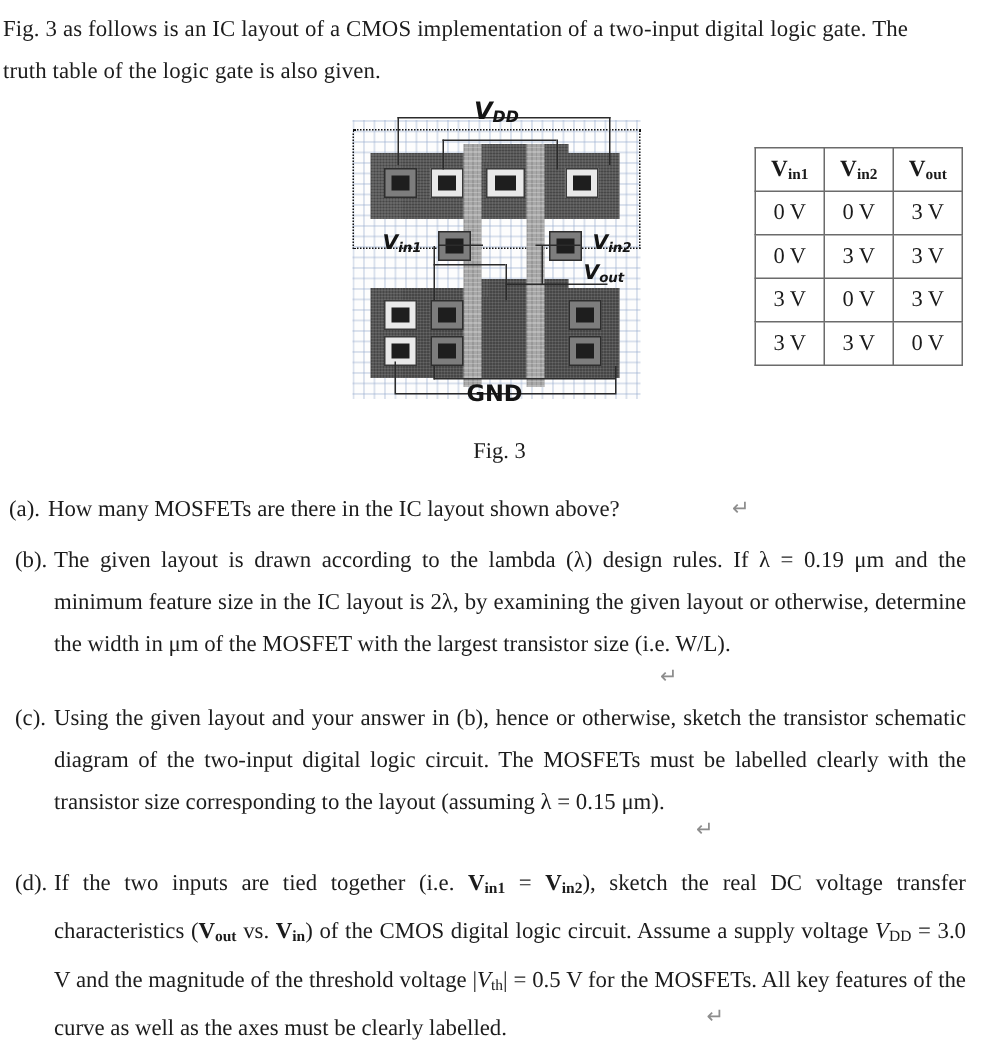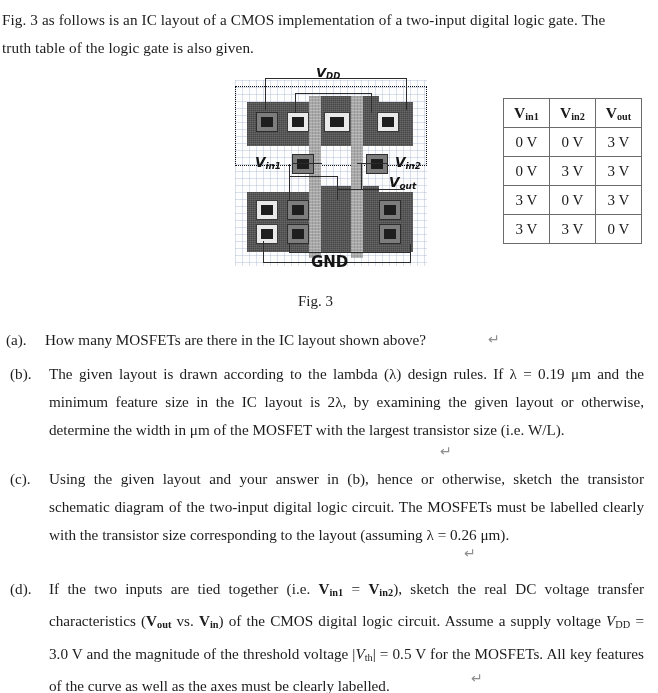--- a/index.html
+++ b/index.html
@@ -41,21 +41,21 @@
   }
   .qlabel {
     position: absolute;
     left: 0;
     top: 0;
     width: 34px;
     font-size: 15.2px;
     line-height: 28px;
   }
   .qtext {
-    margin-left: 39px;
+    margin-left: 26px;
     display: block;
     text-align: justify;
   }
   .qtext.nowrapline { text-align: left; }
 
   sub {
     font-size: 0.68em;
     vertical-align: -0.22em;
     letter-spacing: 0;
   }
@@ -70,21 +70,21 @@
     font-size: 14px;
     line-height: 14px;
     font-family: "DejaVu Sans", sans-serif;
   }
 
   
   .figcap {
     position: absolute;
     font-size: 15px;
     color: #1c1c1c;
-    text-align: left;
+    text-align: center;
   }
 
   
   #layout-figure {
     position: absolute;
     left: 229px;
     top: 66px;
     width: 204px;
     height: 208px;
   }
@@ -150,21 +150,21 @@
 
   .lbl {
     position: absolute;
     font-family: "DejaVu Sans", sans-serif;
     font-weight: bold;
     font-style: italic;
     color: #141414;
     white-space: nowrap;
     line-height: 1;
   }
-  .lbl.vdd  { font-size: 13px; }
+  .lbl.vdd  { font-size: 16px; }
   .lbl.gnd  { font-size: 15px; font-style: normal; }
   .lbl.sml  { font-size: 13.5px; }
   .lbl sub  { font-size: 0.66em; vertical-align: -0.2em; }
 
   
   #truth-table {
     position: absolute;
     left: 503px;
     top: 98px;
     border-collapse: collapse;
@@ -337,21 +337,21 @@
 <div class="retmark" style="left:488px; top:332px;">↵</div>
 
 <div class="qblock" style="left:10px; top:360px; width:634px;">
   <span class="qlabel">(b).</span>
   <span class="qtext">The given layout is drawn according to the lambda (λ) design rules. If λ = 0.19 μm and the minimum feature size in the IC layout is 2λ, by examining the given layout or otherwise, determine the width in μm of the MOSFET with the largest transistor size (i.e. W/L).</span>
 </div>
 <div class="retmark" style="left:440px; top:444px;">↵</div>
 
 <div class="qblock" style="left:10px; top:465px; width:634px;">
   <span class="qlabel">(c).</span>
-  <span class="qtext">Using the given layout and your answer in (b), hence or otherwise, sketch the transistor schematic diagram of the two-input digital logic circuit. The MOSFETs must be labelled clearly with the transistor size corresponding to the layout (assuming λ = 0.26 μm).</span>
+  <span class="qtext">Using the given layout and your answer in (b), hence or otherwise, sketch the transistor schematic diagram of the two-input digital logic circuit. The MOSFETs must be labelled clearly with the transistor size corresponding to the layout (assuming λ = 0.15 μm).</span>
 </div>
 <div class="retmark" style="left:464px; top:546px;">↵</div>
 
 <div class="qblock" style="left:10px; top:575px; width:634px;">
   <span class="qlabel">(d).</span>
   <span class="qtext"><span>If the two inputs are tied together (i.e. </span><span class="bold">V</span><sub class="bold">in1</sub><span> = </span><span class="bold">V</span><sub class="bold">in2</sub><span>), sketch the </span><span class="uline">real</span><span> DC voltage transfer characteristics (</span><span class="bold">V</span><sub class="bold">out</sub><span> vs. </span><span class="bold">V</span><sub class="bold">in</sub><span>) of the CMOS digital logic circuit. Assume a supply voltage </span><span class="ital">V</span><sub>DD</sub><span> = 3.0 V and the magnitude of the threshold voltage |</span><span class="ital">V</span><sub>th</sub><span>| = 0.5 V for the MOSFETs. All key features of the curve as well as the axes must be clearly labelled.</span></span>
 </div>
 <div class="retmark" style="left:471px; top:671px;">↵</div>
 
 </body></html>

